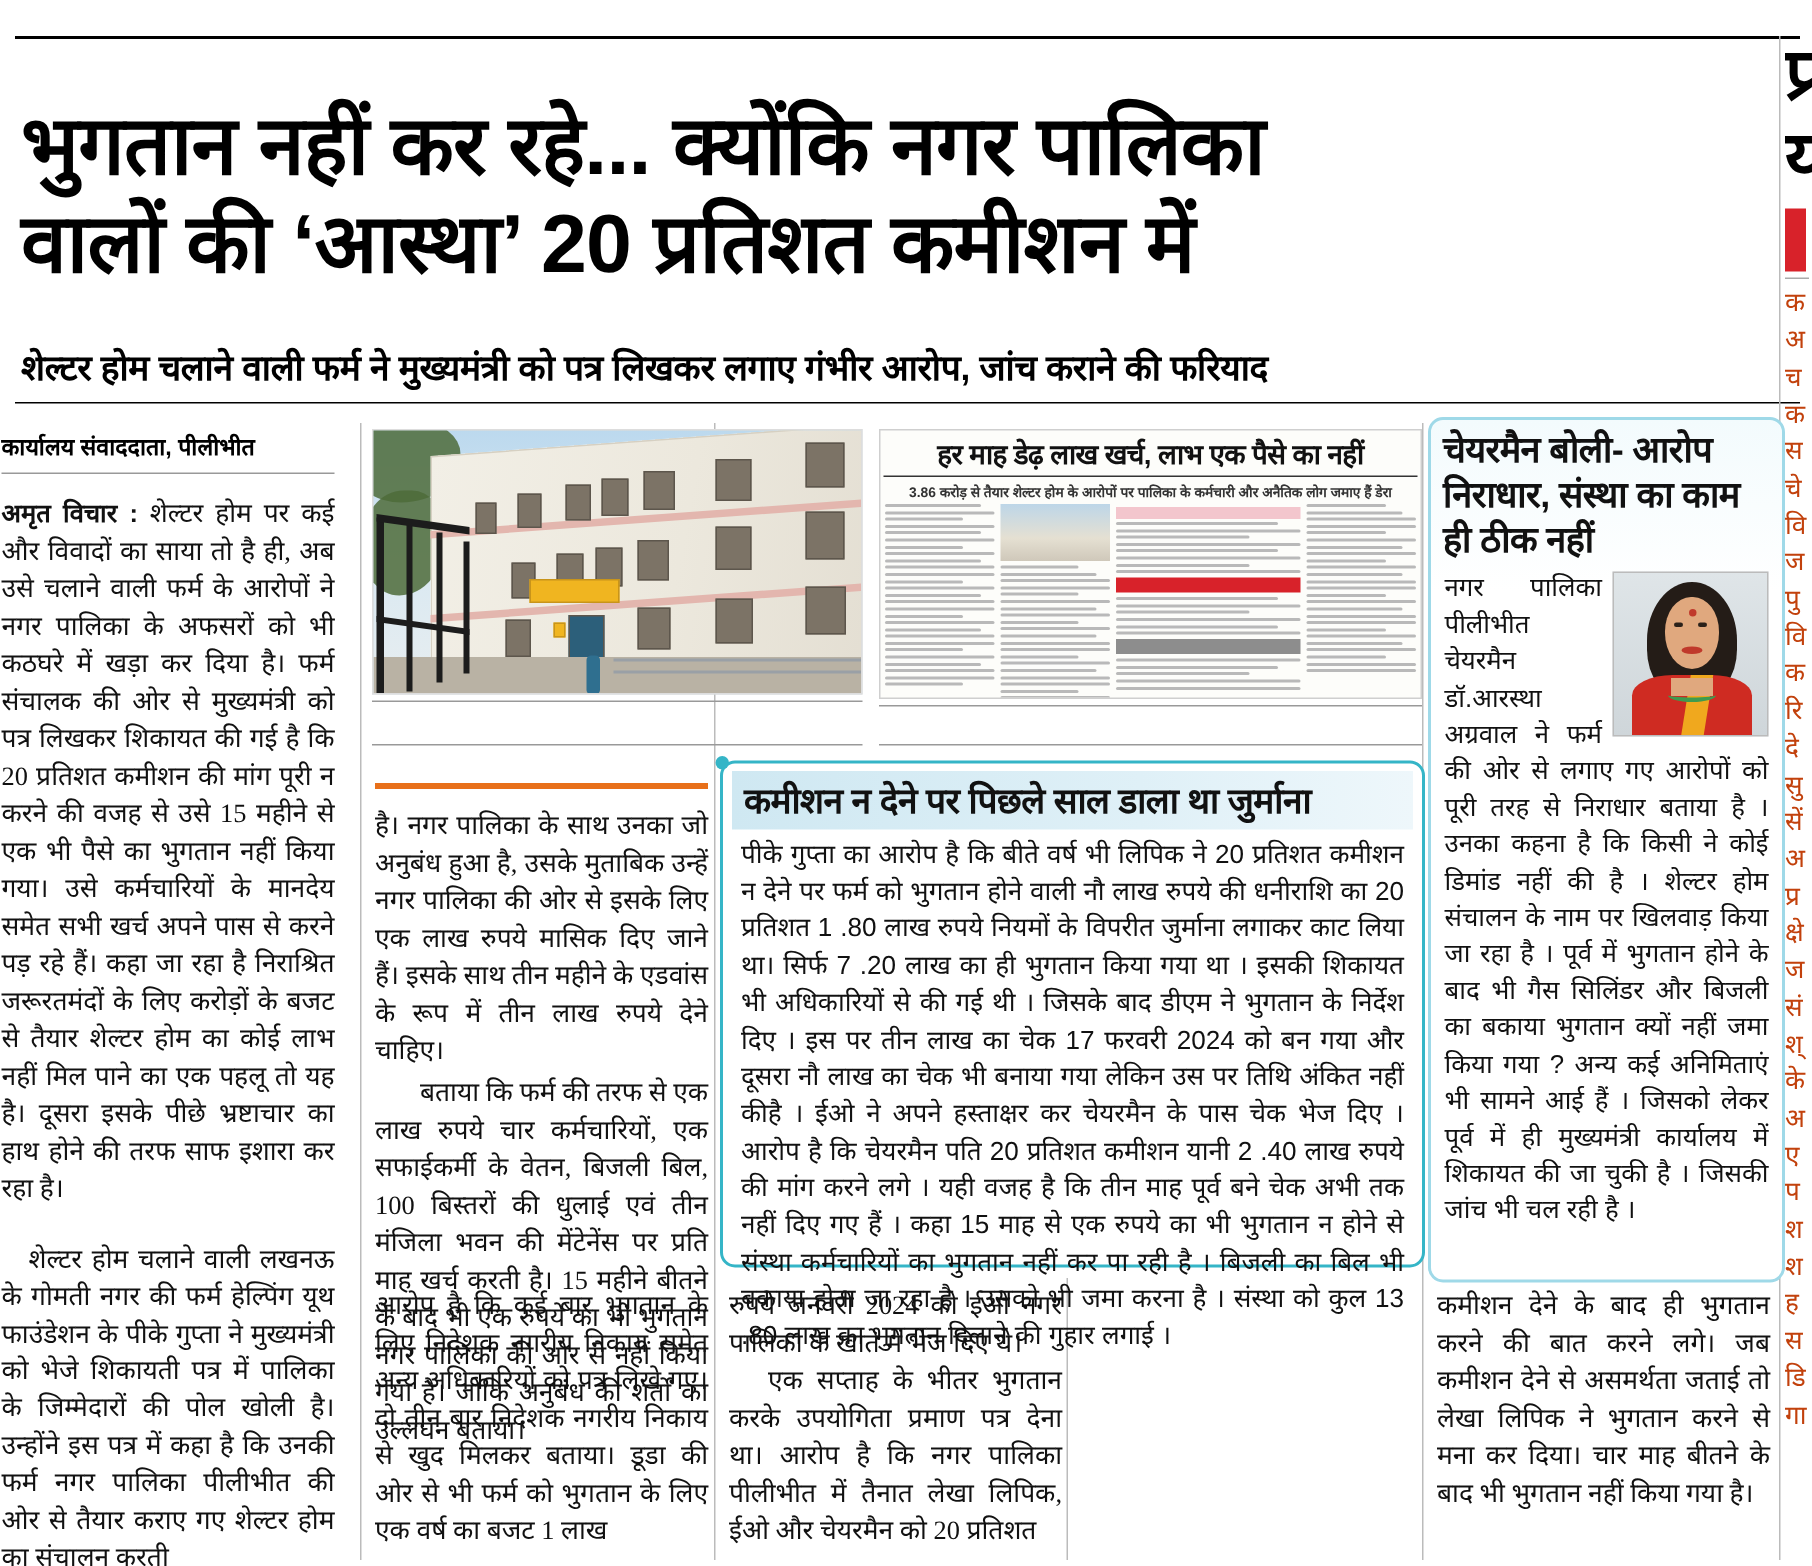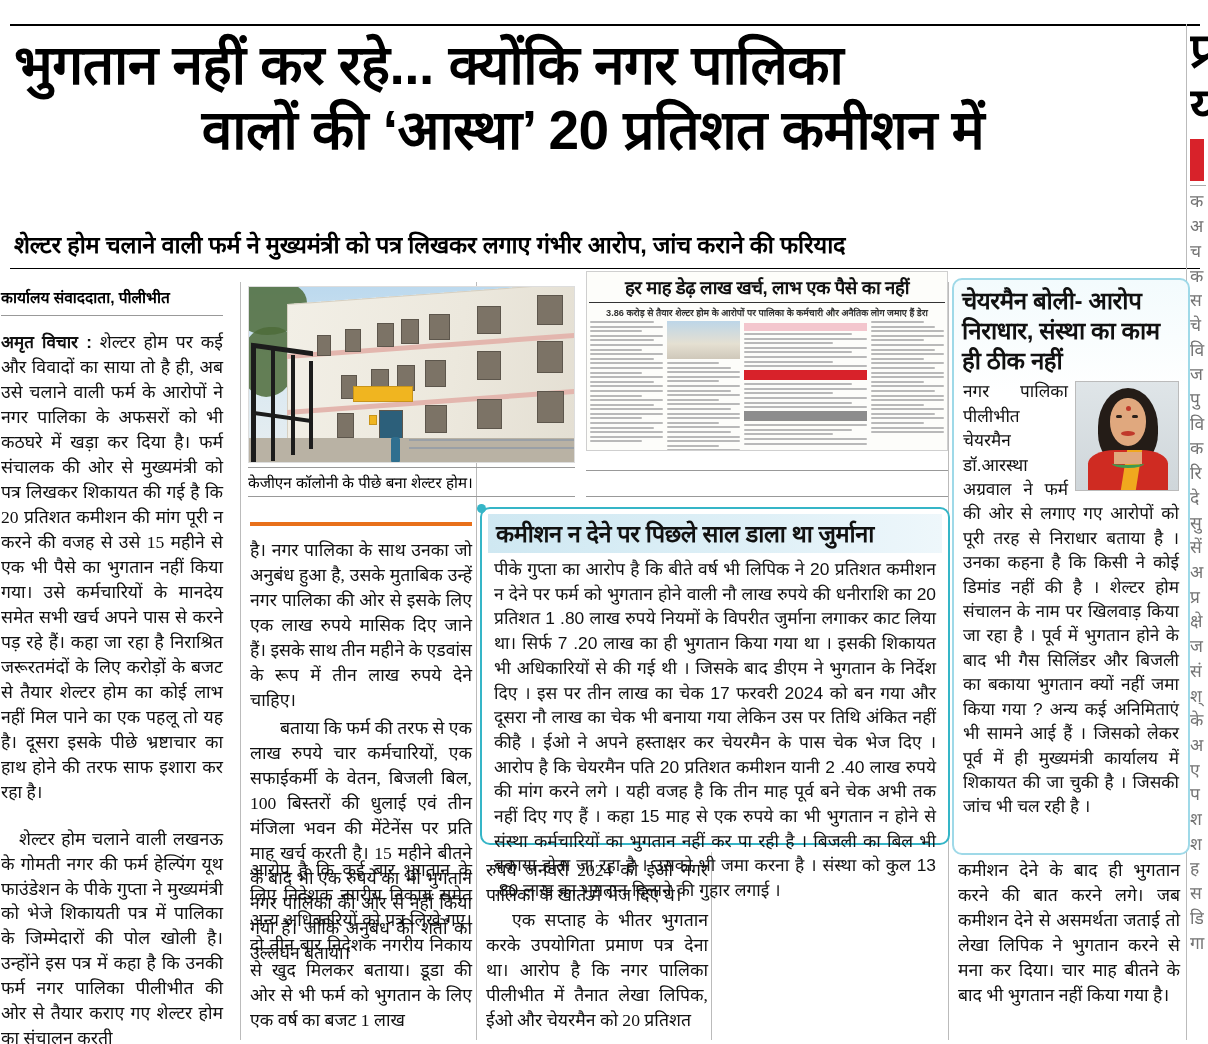--- a/index.html
+++ b/index.html
@@ -16,22 +16,22 @@
   .headline-wrap { position:absolute; left:14px; top:34px; width:1168px; }
   .hl-line {
     font-family: "Liberation Sans", "DejaVu Sans", sans-serif;
     font-weight: 700;
     font-size: 55px;
     line-height: 1.14;
     letter-spacing: -0.5px;
     color: #000;
     white-space: nowrap;
   }
-  .hl-1 { text-align: left; }
-  .hl-2 { text-align: center; padding-right: 10px; margin-top: 2px; }
+  .hl-1 { text-align: left; margin-top: 32px; }
+  .hl-2 { text-align: left; padding-right: 10px; margin-top: 2px; }
 
   .subhead {
     position:absolute; left:14px; top:228px; width:1168px;
     font-family: "Liberation Sans", "DejaVu Sans", sans-serif;
     font-weight: 700;
     font-size: 23.5px;
     letter-spacing: -0.2px;
     color: #000;
     white-space: nowrap;
   }
@@ -86,21 +86,21 @@
   .bld-sign { position:absolute; background:#f0b520; border:1px solid #c8941a; }
   .bld-gate { position:absolute; left:0; top:58px; width:78px; height:122px; }
   .gate-bar { position:absolute; background:#1c1c1c; }
   .tree { position:absolute; background:#4e6b3a; border-radius:50% 40% 55% 45%; opacity:.85; }
   .ground { position:absolute; left:0; bottom:0; width:100%; height:24px; background:#b9b2a4; }
   .rail { position:absolute; height:2px; background:#9aa0a6; }
   .person { position:absolute; width:9px; height:26px; background:#2f6f8f; border-radius:3px; }
 
   
   .clip-box {
-    position:absolute; left:586px; top:271px; width:362px; height:180px;
+    position:absolute; left:586px; top:286px; width:362px; height:180px;
     background:#fdfdfa; border:1px solid #cfcfcf; overflow:hidden;
   }
   .clip-hl {
     font-family:"Liberation Sans","DejaVu Sans",sans-serif;
     font-weight:700; font-size:18.5px; color:#111;
     text-align:center; white-space:nowrap; letter-spacing:-0.4px;
     padding-top:2px;
   }
   .clip-sub {
     font-family:"Liberation Sans","DejaVu Sans",sans-serif;
@@ -184,21 +184,21 @@
   .p-neck { position:absolute; left:38px; bottom:26px; width:28px; height:12px; background:#e0a87e; }
   .p-neck2 { position:absolute; left:36px; bottom:22px; width:32px; height:9px; border-bottom:3px solid #3e9b4f; border-radius:0 0 50% 50%; }
 
   
   .bot { position:absolute; top:858px; }
 
   
   .sliver { position:absolute; left:1190px; top:24px; width:18px; height:1016px; overflow:hidden; }
   .sliver-hl { font-family:"Liberation Sans","DejaVu Sans",sans-serif; font-weight:700; font-size:48px; line-height:1.14; color:#000; }
   .sliver-red { width:14px; height:42px; background:#d8222a; margin:6px 0 4px 0; }
-  .sliver-t { font-family:"Liberation Serif","DejaVu Serif",serif; font-size:17.4px; line-height:1.42; color:#737373; }
+  .sliver-t { font-family:"Liberation Serif","DejaVu Serif",serif; font-size:17.4px; line-height:1.42; color:#c2410c; }
   .sliver-rule { width:16px; height:1px; background:#aaa; margin:3px 0; }
 </style>
 </head>
 <body>
 
 <div class="page">
 
   <div class="rule-top"></div>
 
   <div class="headline-wrap">
@@ -259,21 +259,20 @@
     <div class="person" style="left:142px; top:150px;"></div>
     <div class="bld-gate">
       <div class="gate-bar" style="left:2px; top:0; width:5px; height:122px;"></div>
       <div class="gate-bar" style="left:22px; top:4px; width:4px; height:112px;"></div>
       <div class="gate-bar" style="left:42px; top:10px; width:4px; height:100px;"></div>
       <div class="gate-bar" style="left:60px; top:16px; width:4px; height:88px;"></div>
       <div class="gate-bar" style="left:2px; top:2px; width:62px; height:5px; transform:skewY(8deg);"></div>
       <div class="gate-bar" style="left:2px; top:70px; width:62px; height:4px; transform:skewY(8deg);"></div>
     </div>
   </div>
-  <div class="caption" style="left:248px; top:472px; width:327px;">केजीएन कॉलोनी के पीछे बना शेल्टर होम।</div>
   <div class="cap-rule" style="left:248px; top:467px; width:327px;"></div>
   <div class="cap-rule" style="left:248px; top:496px; width:327px;"></div>
 
   <div class="clip-box">
     <div class="clip-hl">हर माह डेढ़ लाख खर्च, लाभ एक पैसे का नहीं</div>
     <div class="clip-rule"></div>
     <div class="clip-sub">3.86 करोड़ से तैयार शेल्टर होम के आरोपों पर पालिका के कर्मचारी और अनैतिक लोग जमाए हैं डेरा</div>
     <div class="clip-grid">
       <div class="clip-col">
         <div class="microline m"></div>

